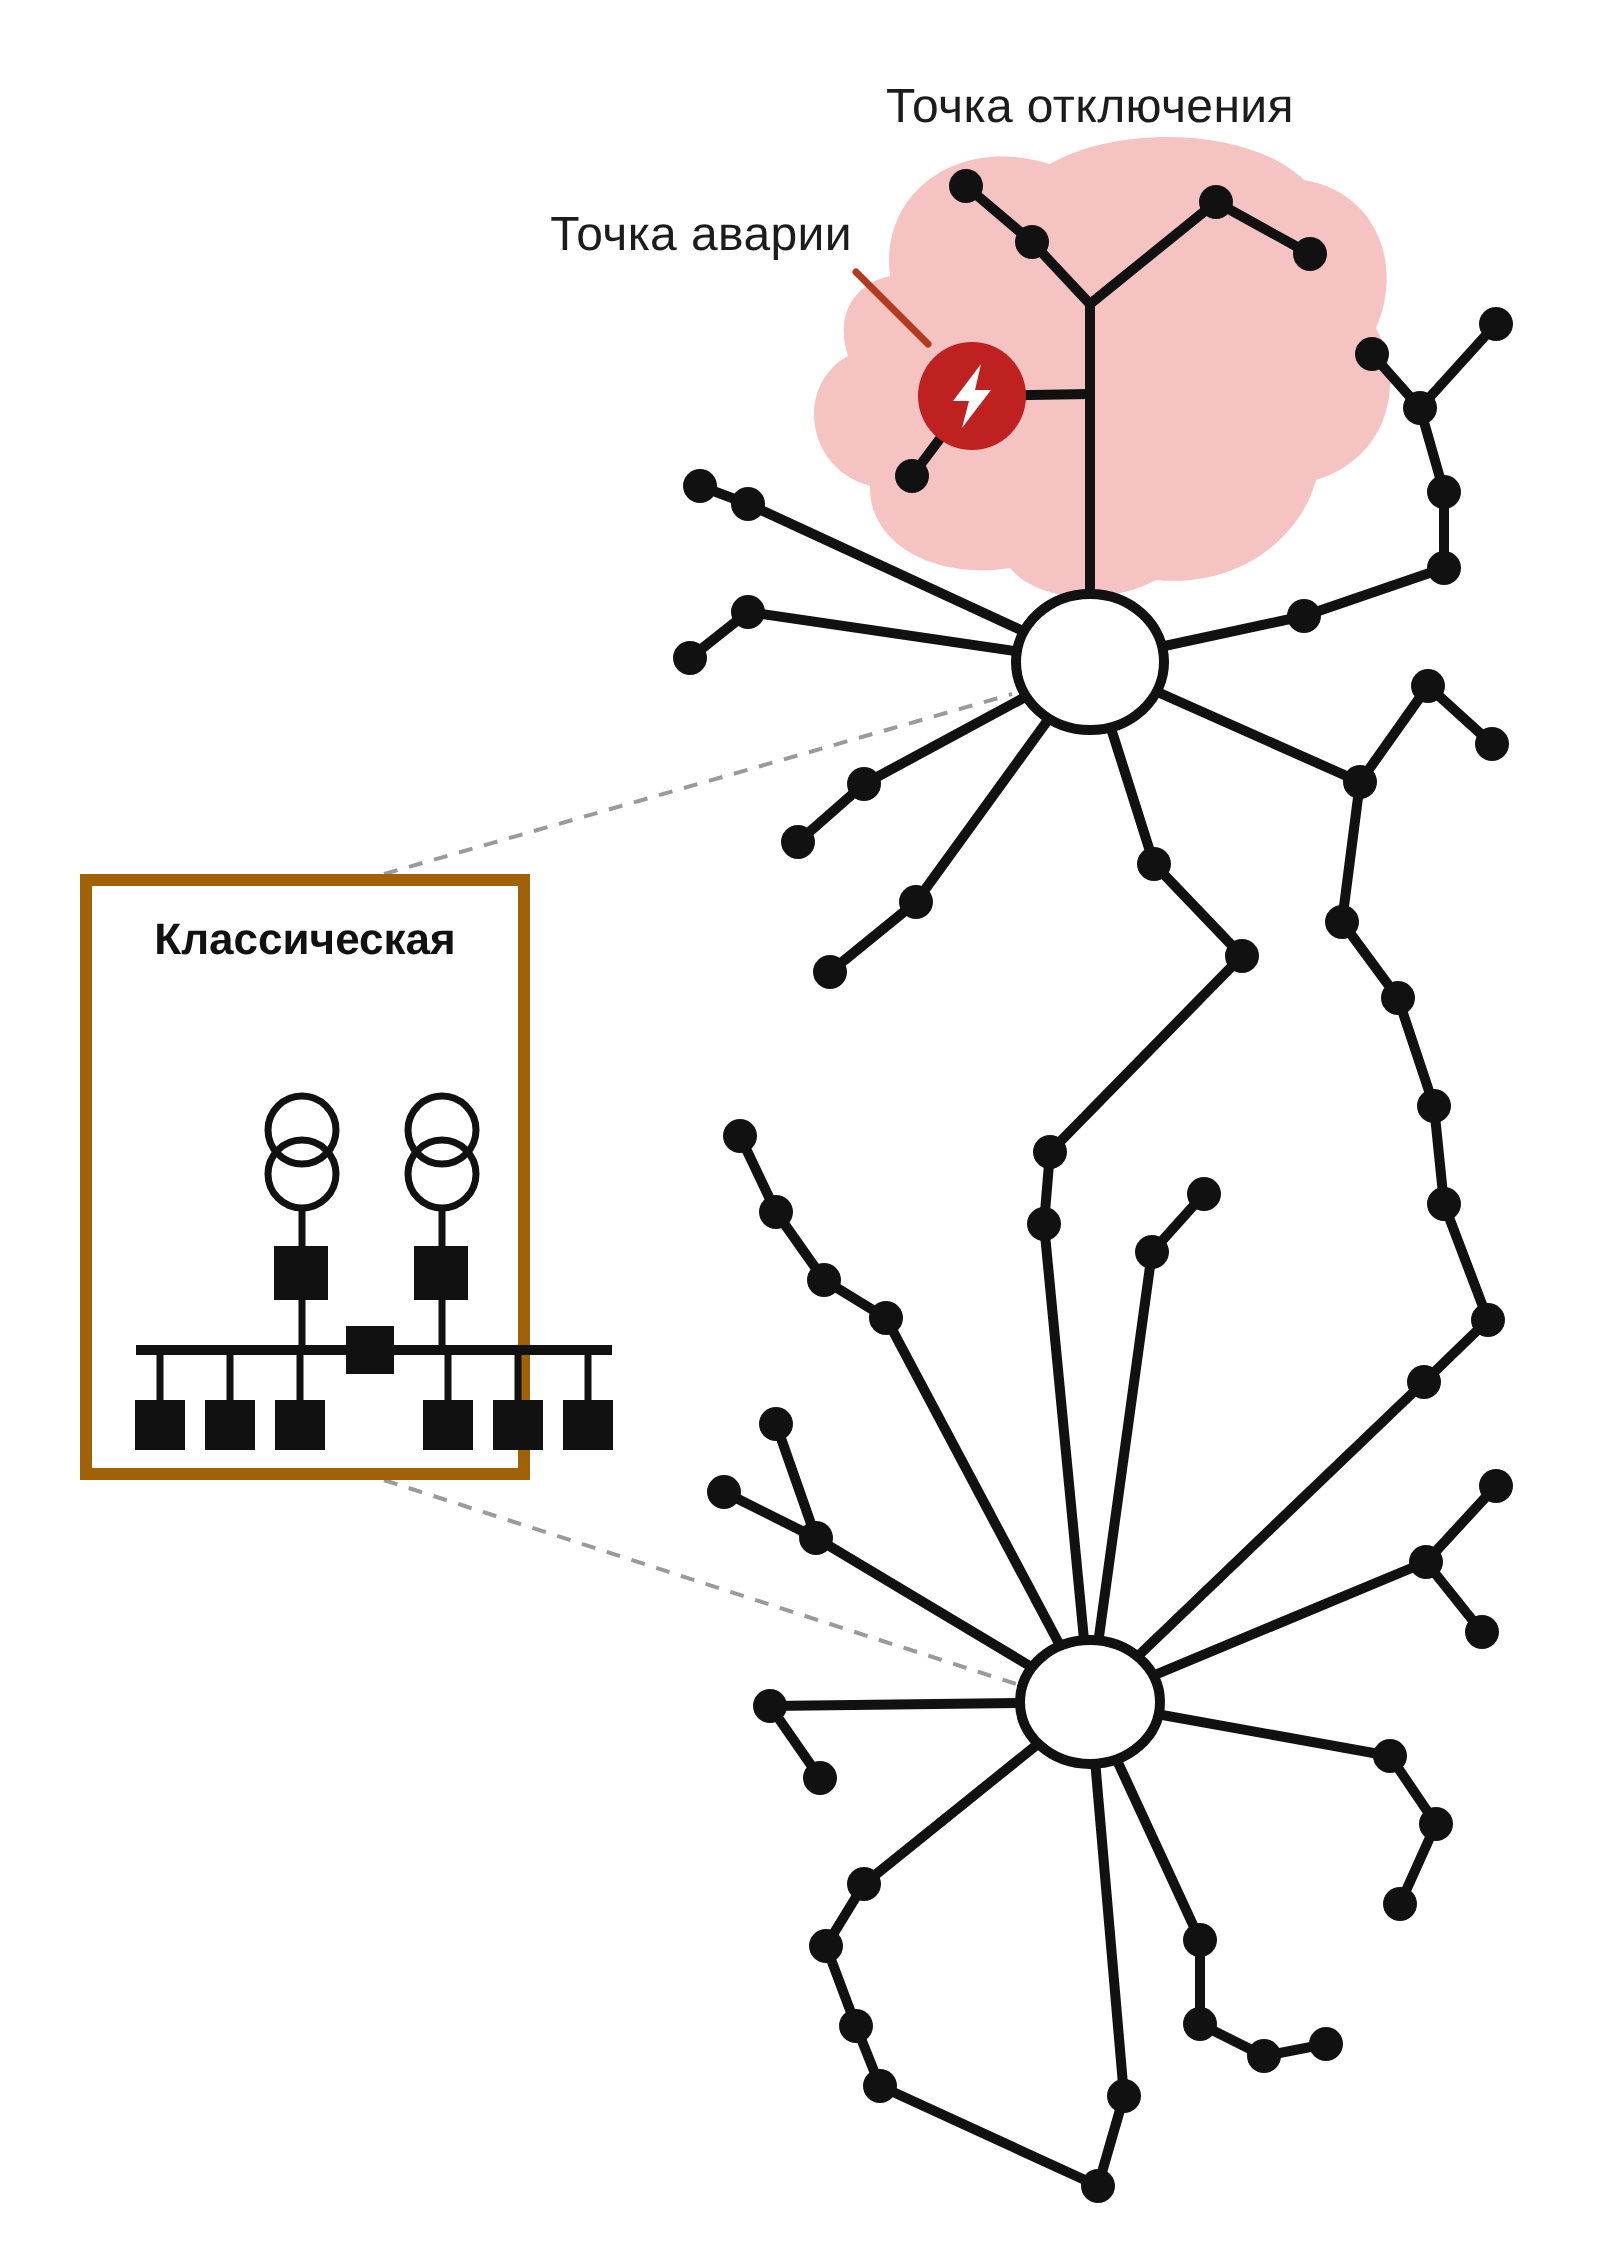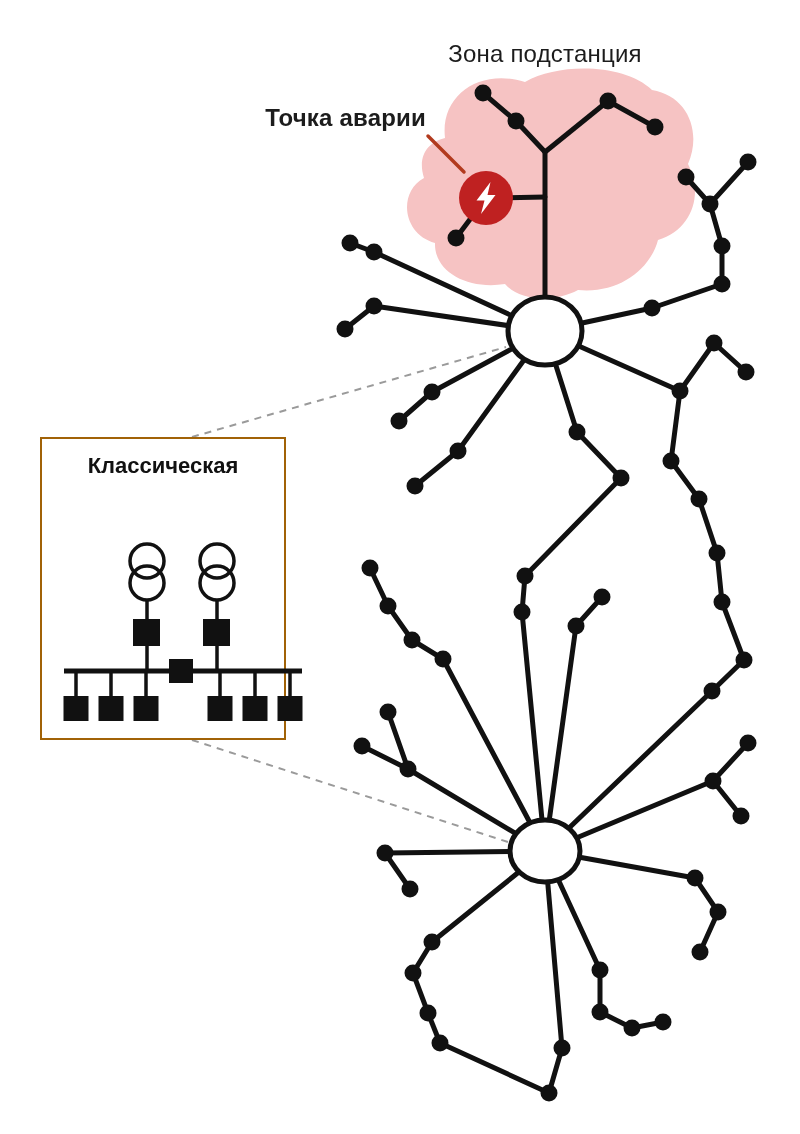--- a/index.html
+++ b/index.html
@@ -4,24 +4,24 @@
 <style>
   html,body{margin:0;padding:0;}
   body{
     width:800px;height:1134px;position:relative;overflow:hidden;
     background:#ffffff;
     font-family:"Liberation Sans", sans-serif;
   }
   #main-svg{position:absolute;left:0;top:0;display:block;}
   .label{position:absolute;color:#1c1c1c;}
   #outage-label{left:380px;top:40px;width:330px;text-align:center;font-size:24px;letter-spacing:.2px;}
-  #fault-label{left:206px;top:104px;width:220px;text-align:right;font-size:24px;letter-spacing:.2px;font-weight:bold;}
+  #fault-label{left:206px;top:104px;width:220px;text-align:right;font-size:24px;letter-spacing:.2px;}
   #callout-box{
-    position:absolute;left:40px;top:437px;width:246px;height:303px;
-    box-sizing:border-box;border:2px solid #a16207;background:#ffffff;
+    position:absolute;left:40px;top:437px;width:225px;height:303px;
+    box-sizing:border-box;border:6px solid #a16207;background:#ffffff;
   }
   .callout-title{
     position:absolute;top:13px;left:0;right:0;text-align:center;
     font-weight:bold;font-size:22px;line-height:1.25;color:#111111;
   }
   #schematic-svg{position:absolute;left:0;top:0;display:block;}
 </style>
 </head>
 <body>
 
@@ -178,21 +178,21 @@
       <circle cx="718" cy="912" r="8.5" fill="#111111"></circle>
       <circle cx="695" cy="878" r="8.5" fill="#111111"></circle>
     </g>
 
   <g id="fault-layer">
       <circle cx="486" cy="198" r="27" fill="#bf2121"></circle>
       <path d="M 490.5 182 L 476.5 200.5 L 484.5 200.5 L 481 214 L 495.5 195 L 487.5 195 Z" fill="#ffffff"></path>
     </g>
 </svg>
 
-<div id="outage-label" class="label">Зона подстанция</div>
+<div id="outage-label" class="label">Точка отключения</div>
 <div id="fault-label" class="label">Точка аварии</div>
 
 <div id="callout-box">
   <div class="callout-title">
     <div>Классическая</div>
   </div>
   <svg id="schematic-svg" width="278" height="299" viewBox="0 0 278 299">
 
     <g stroke="#111" stroke-width="3.5" fill="none">
       <circle cx="105" cy="122" r="17"></circle>

